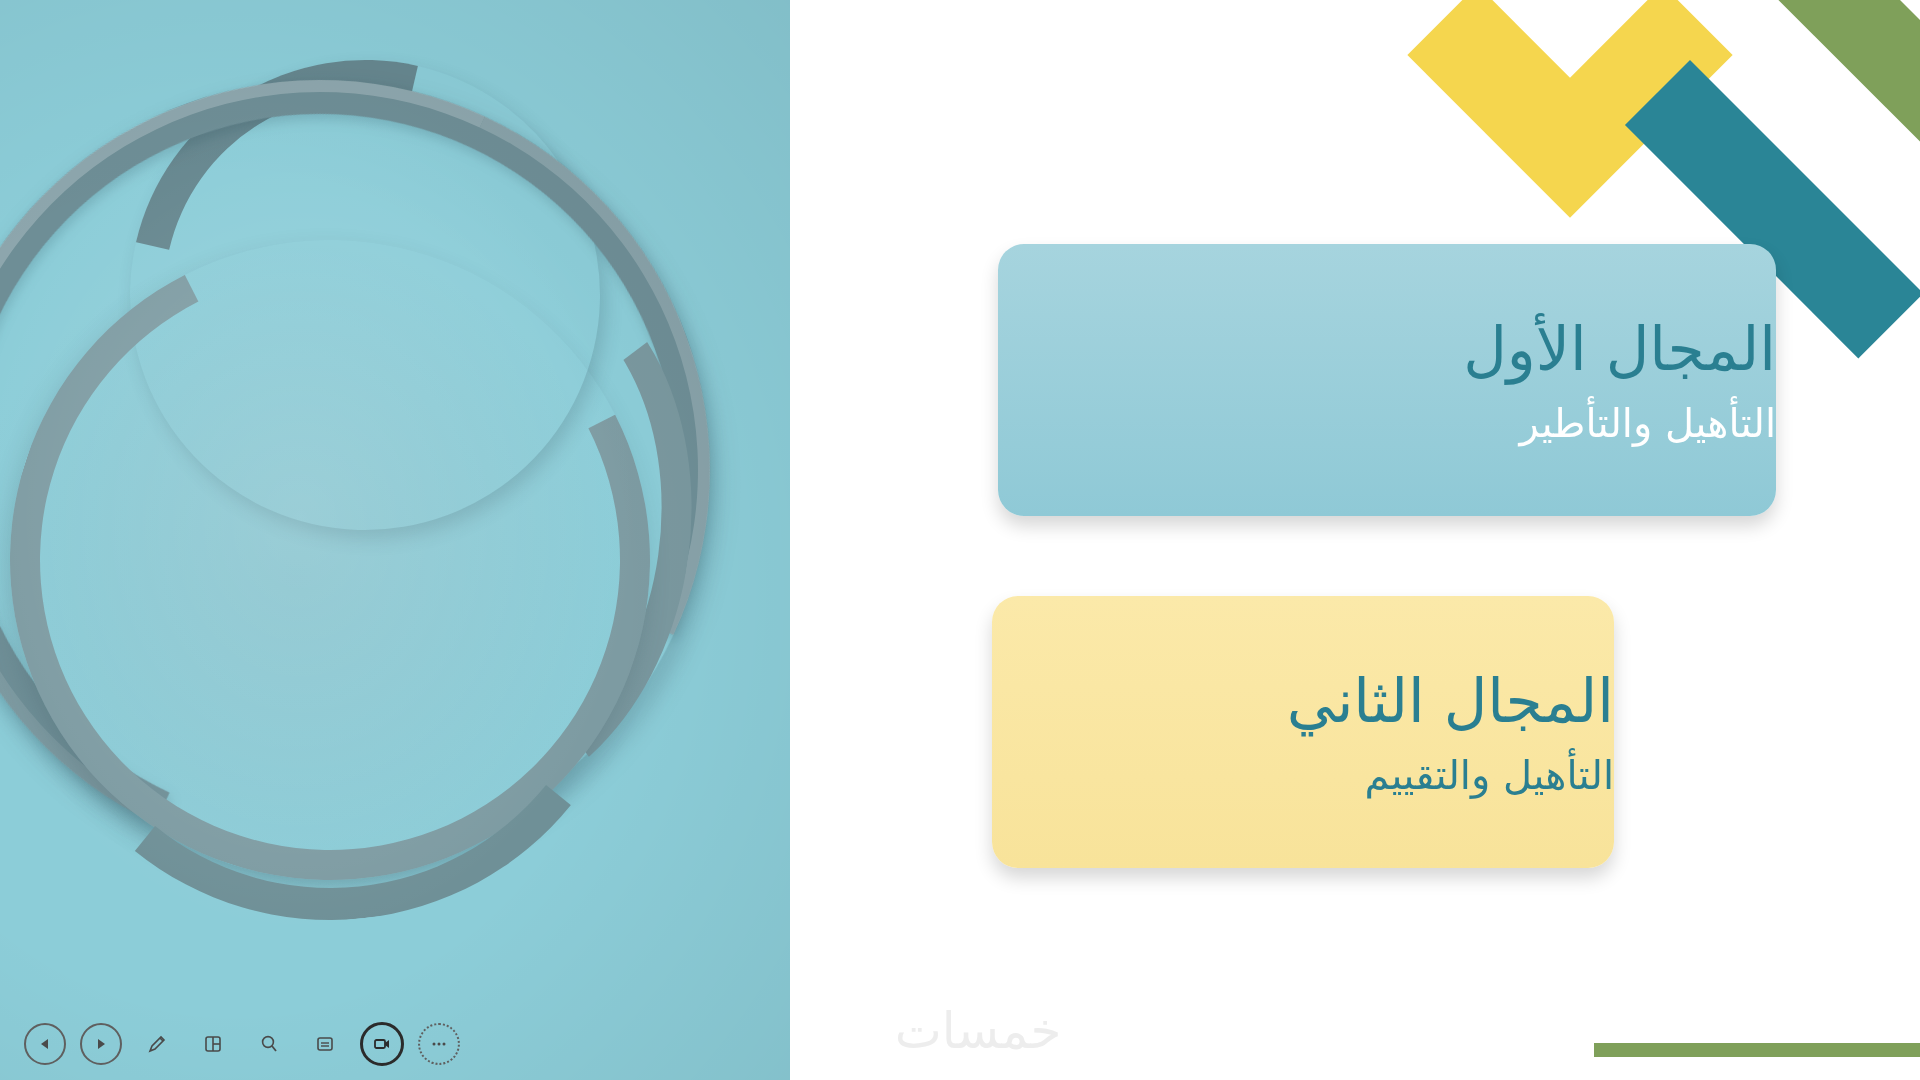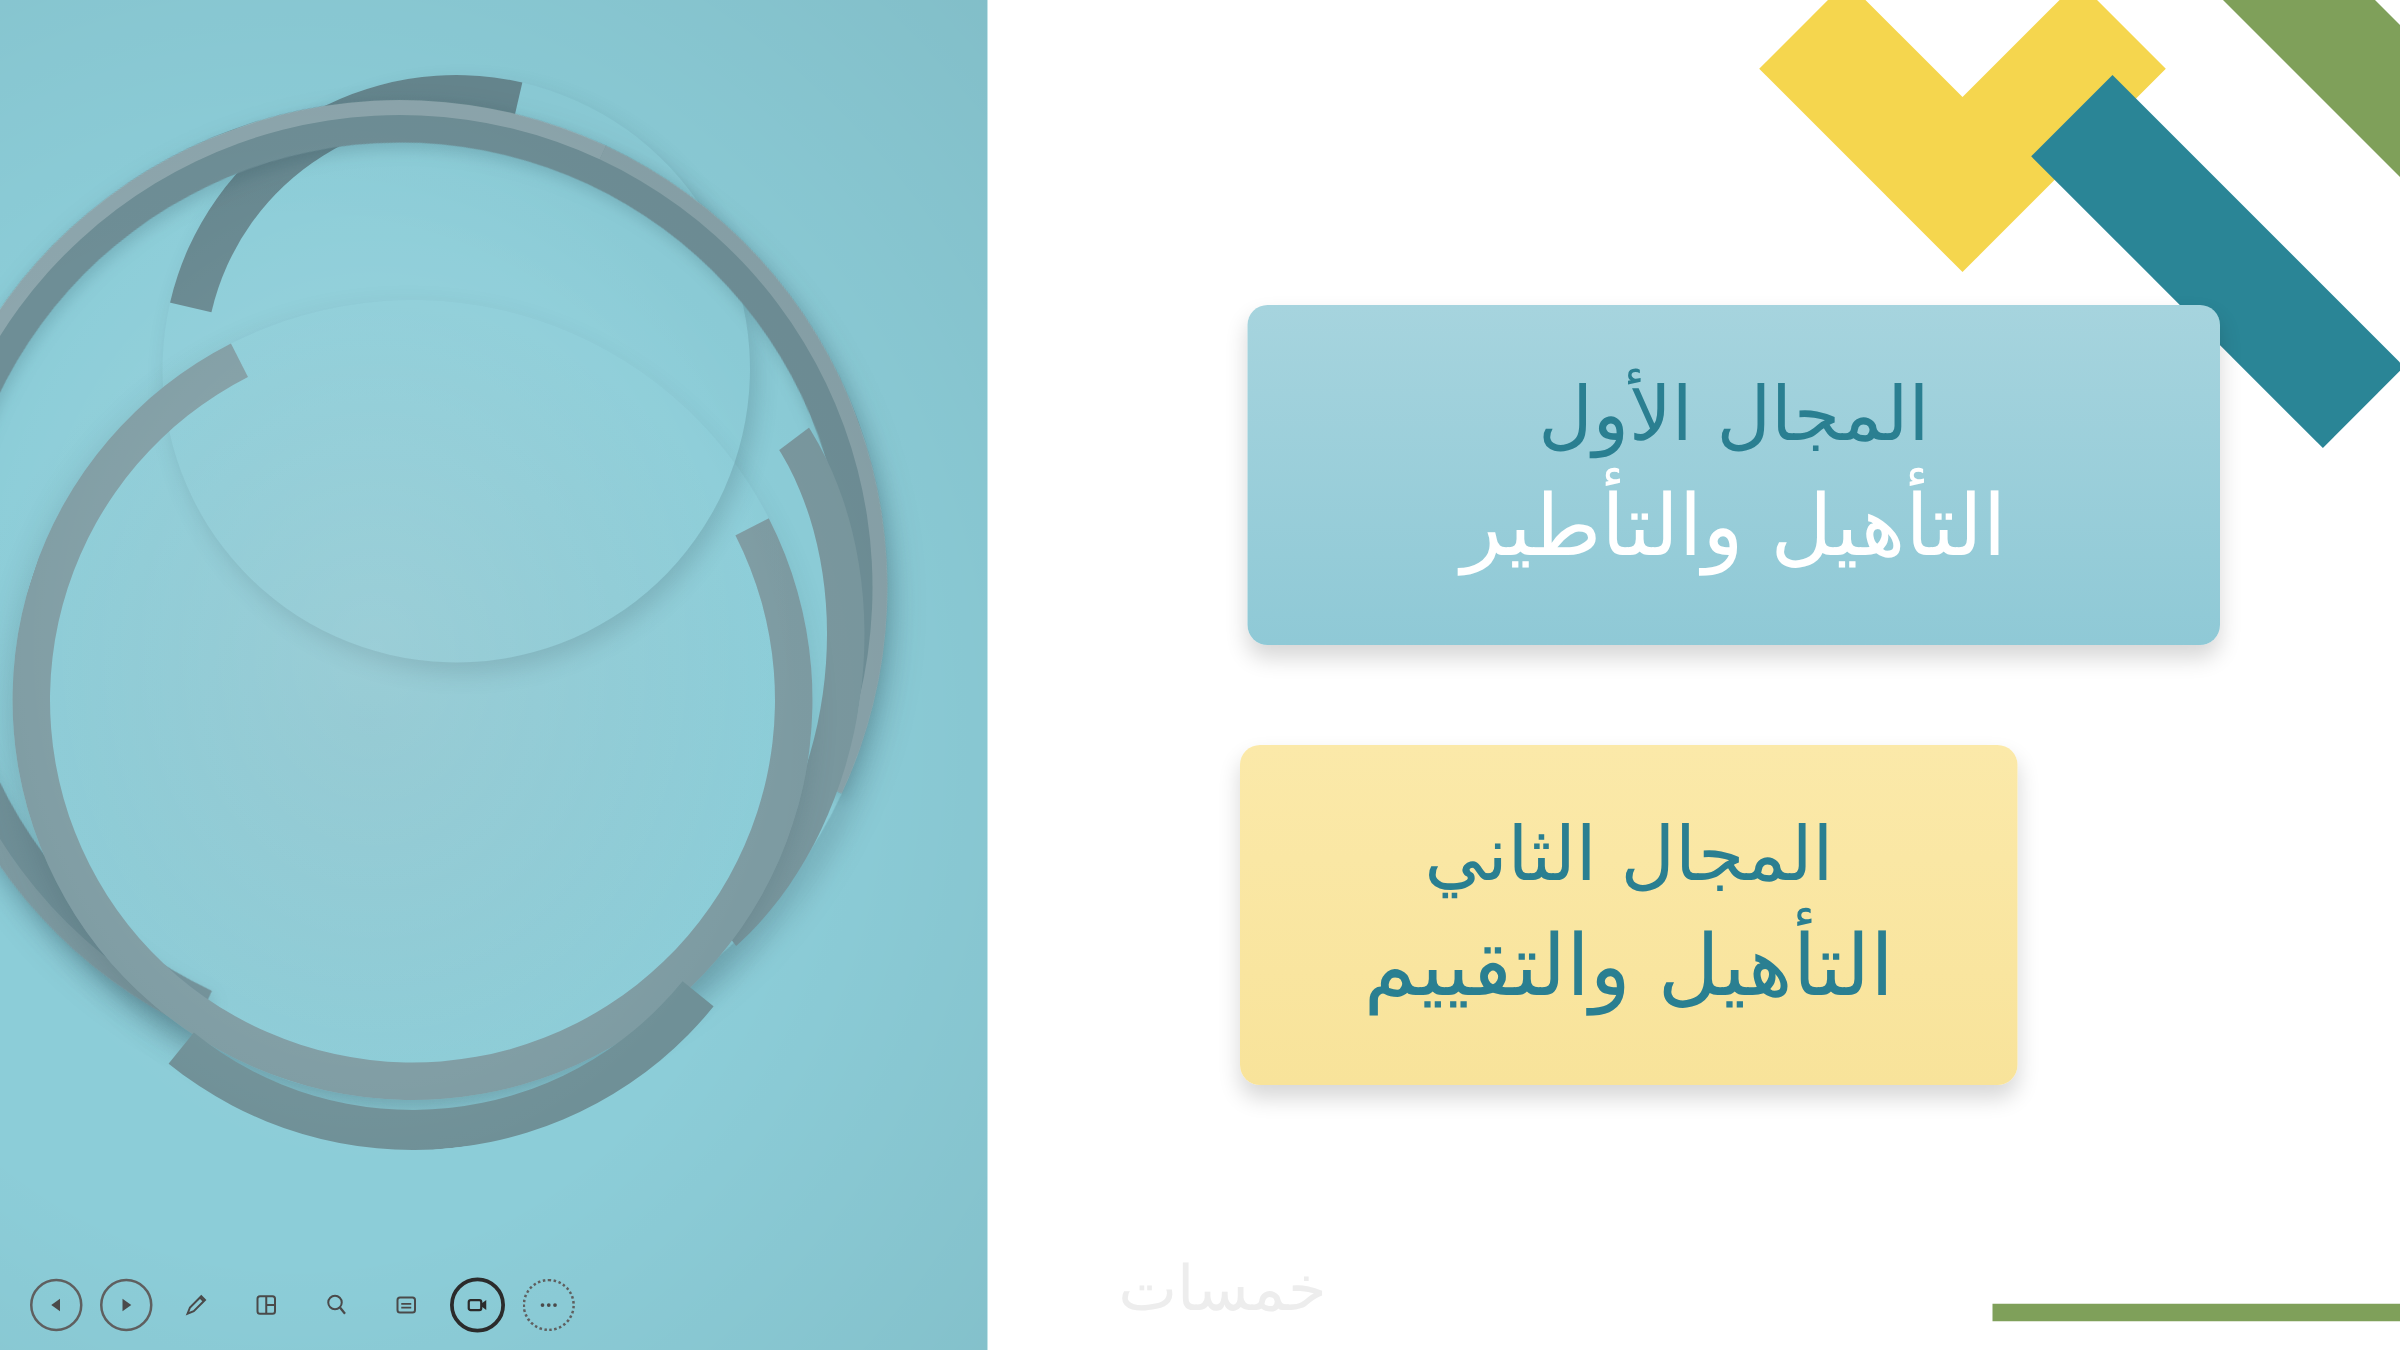--- a/index.html
+++ b/index.html
@@ -186,25 +186,24 @@
     left: 1594px;
     top: 1043px;
     width: 326px;
     height: 14px;
     background: #7fa05a;
   }
 
   
   .box {
     position: absolute;
-    border-radius: 16px;
+    border-radius: 26px;
     box-shadow: 0 10px 18px rgba(0,0,0,0.16);
     display: flex;
     flex-direction: column;
-    align-items: center;
     justify-content: center;
     direction: rtl;
     box-sizing: border-box;
   }
   .box-1 {
     left: 998px;
     top: 244px;
     width: 778px;
     height: 272px;
     background: linear-gradient(180deg, #a6d4de 0%, #8fc9d6 100%);
@@ -218,21 +217,21 @@
   }
   .box-line-1 {
     font-family: "DejaVu Sans", sans-serif;
     font-size: 60px;
     line-height: 1.15;
     font-weight: 400;
     margin-bottom: 16px;
   }
   .box-line-2 {
     font-family: "DejaVu Sans", sans-serif;
-    font-size: 68px;
+    font-size: 40px;
     line-height: 1.15;
     font-weight: 400;
   }
   .box-1 .box-line-1 { color: #2a7f91; }
   .box-1 .box-line-2 { color: #ffffff; }
   .box-2 .box-line-1 { color: #2a7f91; }
   .box-2 .box-line-2 { color: #2a7f91; }
 
   
   .watermark {

